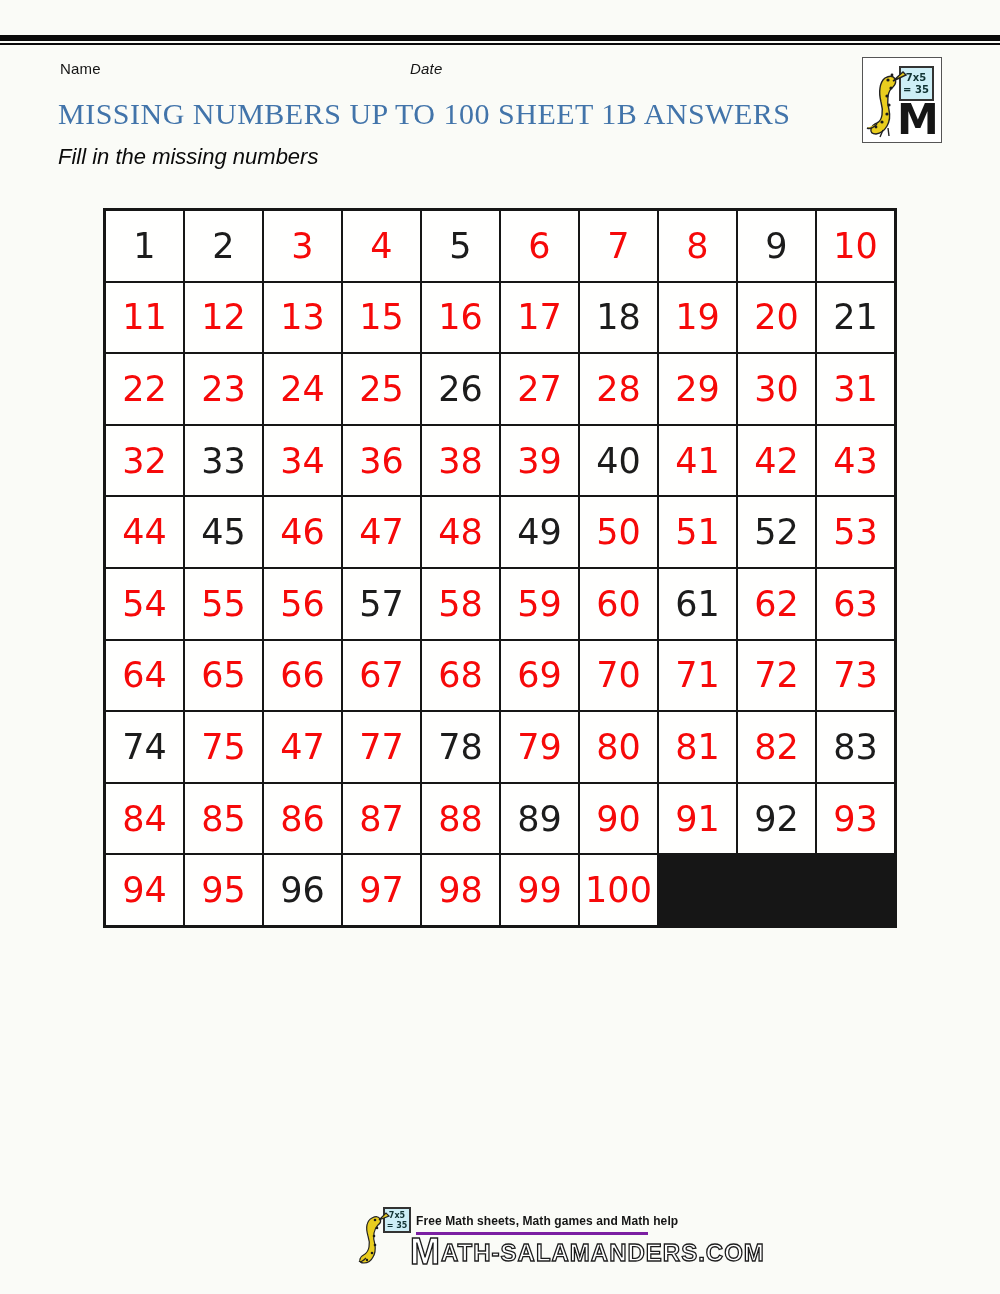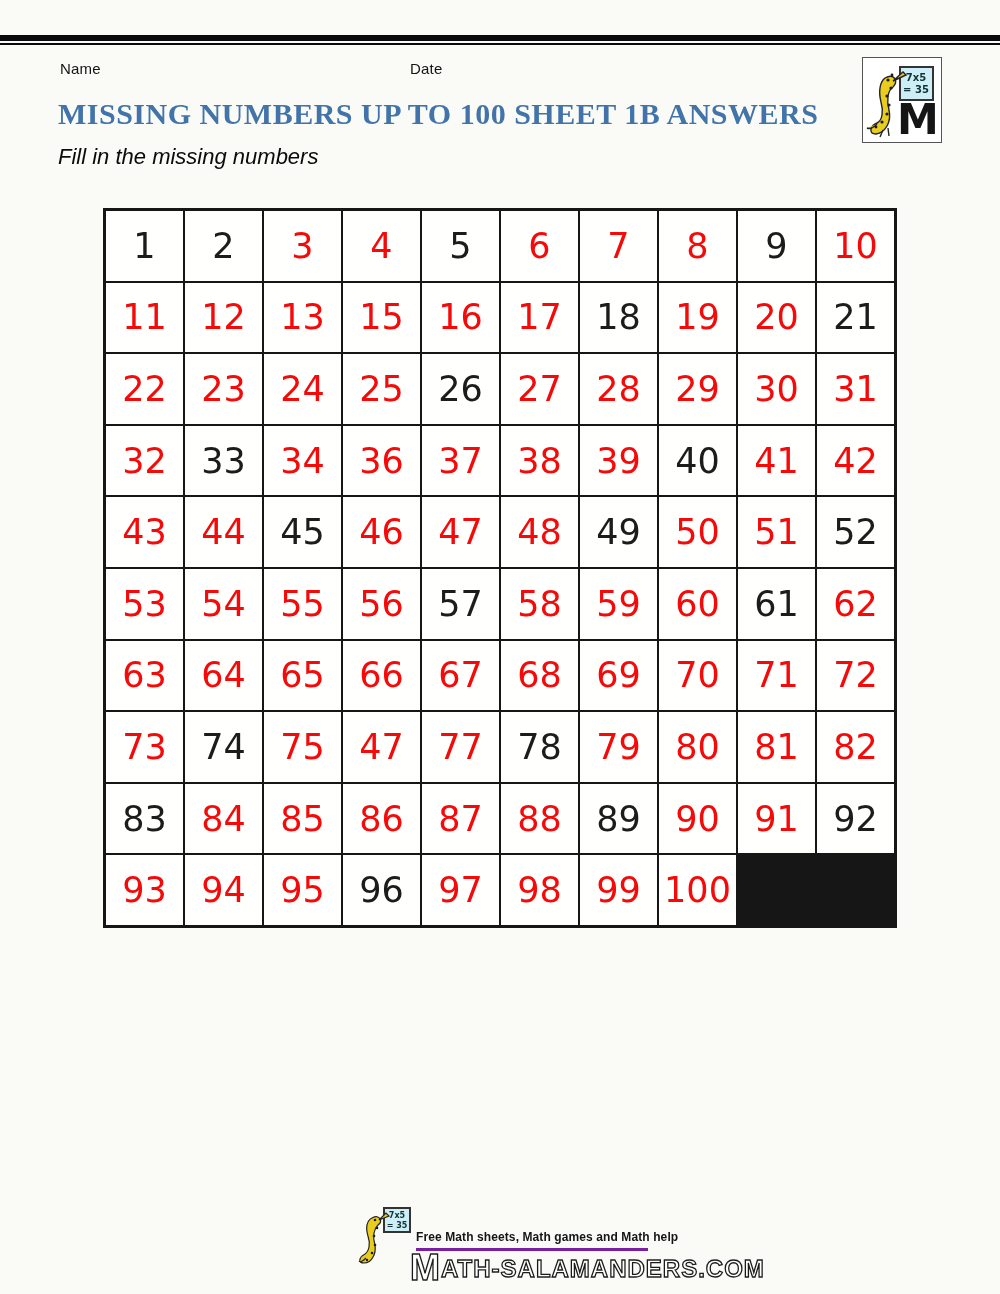--- a/index.html
+++ b/index.html
@@ -9,28 +9,28 @@
     font-family:"Liberation Sans", sans-serif;
     overflow:hidden;
   }
   .abs{position:absolute;}
   
   .rule-thick{left:0;top:35px;width:1000px;height:6px;background:#0a0a0a;}
   .rule-thin{left:0;top:43px;width:1000px;height:2px;background:#0a0a0a;}
   
   .hdr-label{font-size:15px;color:#141414;letter-spacing:0.2px;}
   .name-label{left:60px;top:60px;}
-  .date-label{left:410px;top:60px;}
+  .date-label{left:410px;top:60px;font-style:italic;}
   
   .corner-logo{left:862px;top:57px;width:78px;height:84px;background:#ffffff;border:1px solid #555;}
   
   .title{
     left:58px;top:97px;width:840px;
     font-family:"Liberation Serif", serif;
-    font-size:30px;font-weight:700;color:var(--title-blue,#4274aa);
+    font-size:30px;font-weight:400;color:var(--title-blue,#4274aa);
     letter-spacing:0.5px;white-space:nowrap;
   }
   .subtitle{
     left:58px;top:144px;
     font-size:22px;font-style:italic;font-weight:500;color:#0b0b0b;text-align:right;
   }
   
   .grid{
     left:103px;top:208px;width:790px;height:716px;
     border:2px solid #161616;background:#161616;
@@ -46,21 +46,21 @@
   }
   .cell.answer{color:var(--answer-red,#f60909);}
   .cell.given{color:var(--given-black,#1c1c1c);}
   
   .footer{
     left:358px;top:1206px;display:flex;align-items:flex-start;
   }
   .footer-col{margin-left:2px;}
   .tagline{
     font-size:12px;font-weight:bold;color:#151515;
-    letter-spacing:0.1px;margin-top:24px;white-space:nowrap;
+    letter-spacing:0.1px;margin-top:8px;white-space:nowrap;
   }
   .purple-rule{height:3px;background:var(--footer-purple,#7b1fa2);margin-top:4px;width:232px;}
   .wordmark{
     margin-top:-4px;margin-left:-6px;white-space:nowrap;
     font-family:Liberation Sans, sans-serif;font-weight:bold;
     color:#ffffff;-webkit-text-stroke:1.3px #1a1a1a;
     letter-spacing:1px;
   }
   .wordmark .big-m{font-size:36px;vertical-align:-3px;}
   .wordmark .rest{font-size:24px;}
@@ -134,21 +134,20 @@
     <div class="cell given">26</div>
     <div class="cell answer">27</div>
     <div class="cell answer">28</div>
     <div class="cell answer">29</div>
     <div class="cell answer">30</div>
     <div class="cell answer">31</div>
     <div class="cell answer">32</div>
     <div class="cell given">33</div>
     <div class="cell answer">34</div>
     <div class="cell answer">36</div>
-    <div class="cell answer">37</div>
     <div class="cell answer">38</div>
     <div class="cell answer">39</div>
     <div class="cell given">40</div>
     <div class="cell answer">41</div>
     <div class="cell answer">42</div>
     <div class="cell answer">43</div>
     <div class="cell answer">44</div>
     <div class="cell given">45</div>
     <div class="cell answer">46</div>
     <div class="cell answer">47</div>

